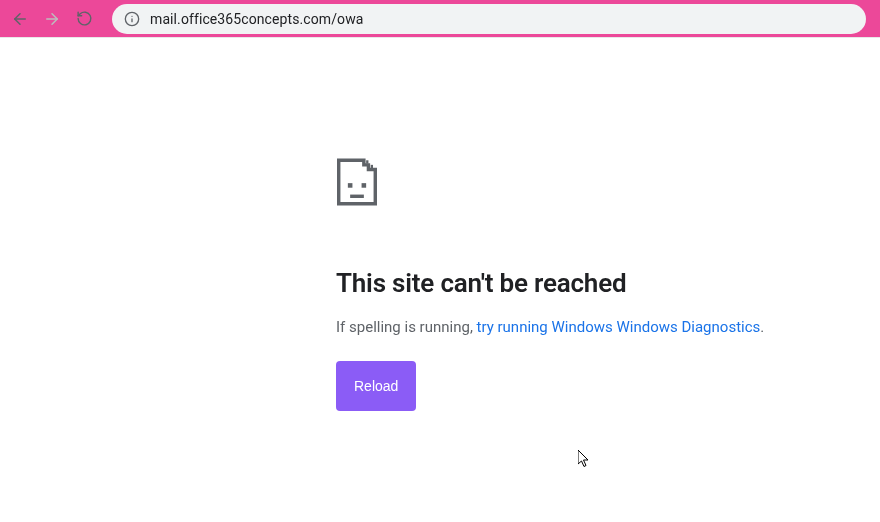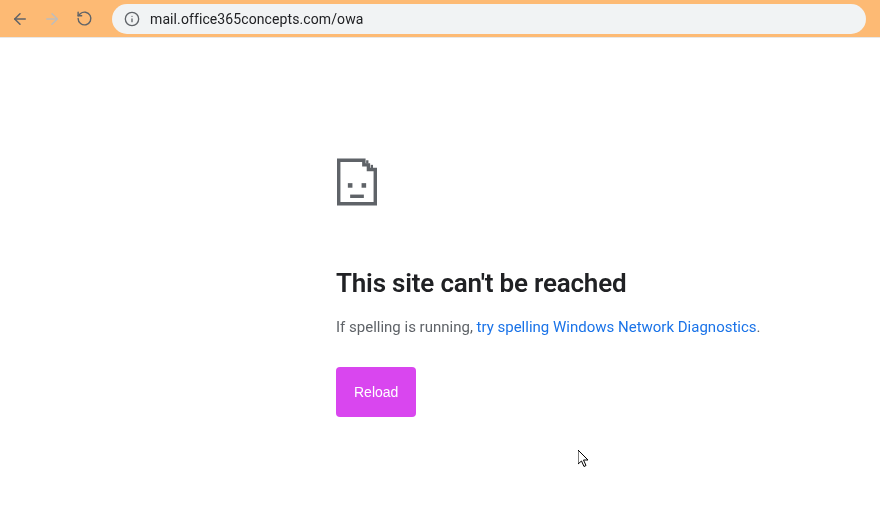--- a/index.html
+++ b/index.html
@@ -10,21 +10,21 @@
     body {
       font-family: 'Segoe UI', Roboto, Arial, sans-serif;
       background: #ffffff;
       width: 880px;
       height: 522px;
       overflow: hidden;
       position: relative;
     }
     .browser-toolbar {
       height: 38px;
-      background: #fdba74;
+      background: #ec4899;
       border-bottom: 1px solid #e8e8e8;
       display: flex;
       align-items: center;
       padding: 0 6px;
       gap: 4px;
     }
     .nav-btn {
       width: 28px;
       height: 28px;
       display: flex;
@@ -95,28 +95,27 @@
     .diag-link {
       color: #1a73e8;
       text-decoration: none;
     }
     .error-code {
       font-size: 13px;
       color: #5f6368;
       margin-bottom: 52px;
     }
     .reload-btn {
-      background: #d946ef;
+      background: #8b5cf6;
       color: #ffffff;
       border: none;
       padding: 17px 18px;
       font-size: 14px;
       border-radius: 4px;
       cursor: pointer;
-      margin-top: 6px;
     }
     .cursor-pointer {
       position: absolute;
       left: 578px;
       top: 450px;
       width: 14px;
       height: 18px;
       pointer-events: none;
     }
   </style>
@@ -160,20 +159,20 @@
       <path d="M2 2 L24 2 L24 6 L28 6 L28 10 L34 10 L34 40 L2 40 Z" stroke="#5f6368" stroke-width="3" fill="none"></path>
       <rect x="26" y="2" width="2" height="3" fill="#5f6368"></rect>
       <rect x="30" y="6" width="2" height="3" fill="#5f6368"></rect>
       <rect x="10" y="22" width="4" height="4" fill="#5f6368"></rect>
       <rect x="22" y="22" width="4" height="4" fill="#5f6368"></rect>
       <rect x="12" y="32" width="12" height="3" fill="#5f6368"></rect>
     </svg>
   </div>
   <h1 class="error-title">This site can't be reached</h1>
   <p class="error-suggestion">
-    <span>If spelling is running, </span><a href="#" class="diag-link">try spelling Windows Network Diagnostics</a><span>.</span>
+    <span>If spelling is running, </span><a href="#" class="diag-link">try running Windows Windows Diagnostics</a><span>.</span>
   </p>
   <button class="reload-btn">Reload</button>
 </div>
 
 <svg class="cursor-pointer" width="14" height="18" viewBox="0 0 14 18">
   <path d="M0 0 L0 14 L3.5 11 L6 16.5 L8 15.5 L5.5 10 L10 10 Z" fill="#ffffff" stroke="#000000" stroke-width="1"></path>
 </svg>
 
 </body></html>

